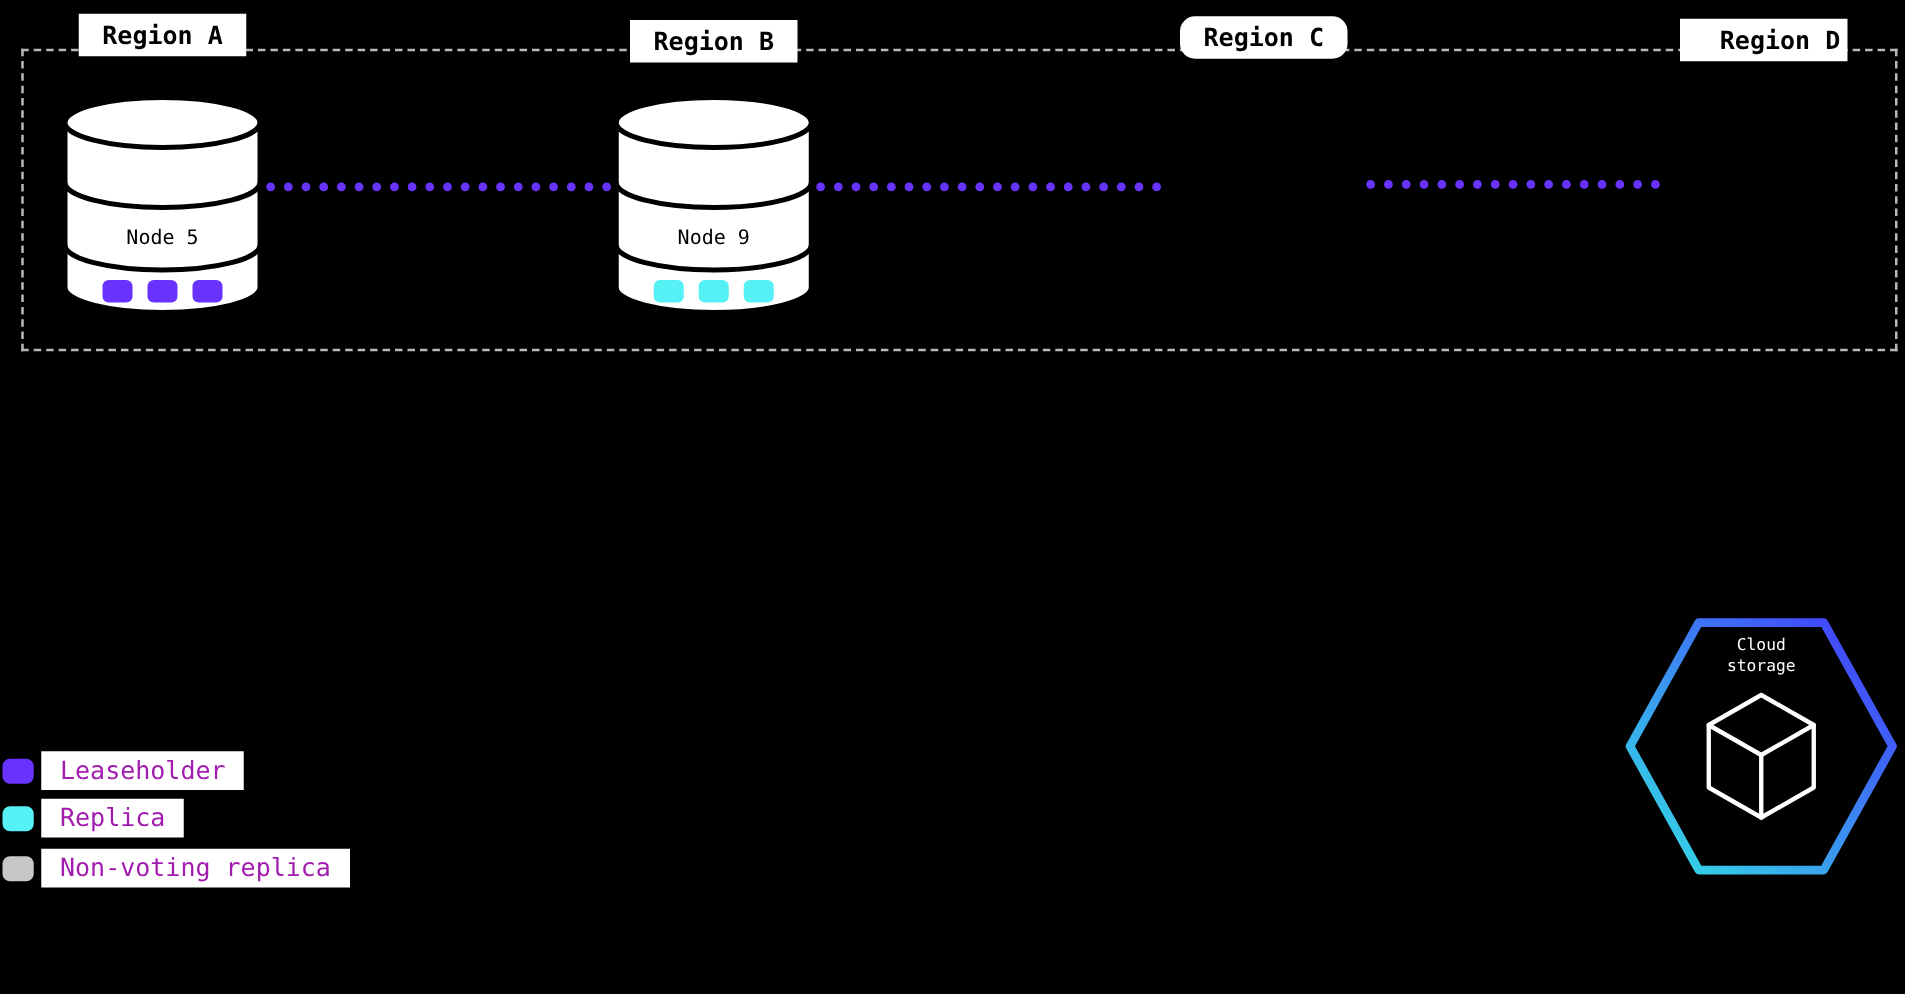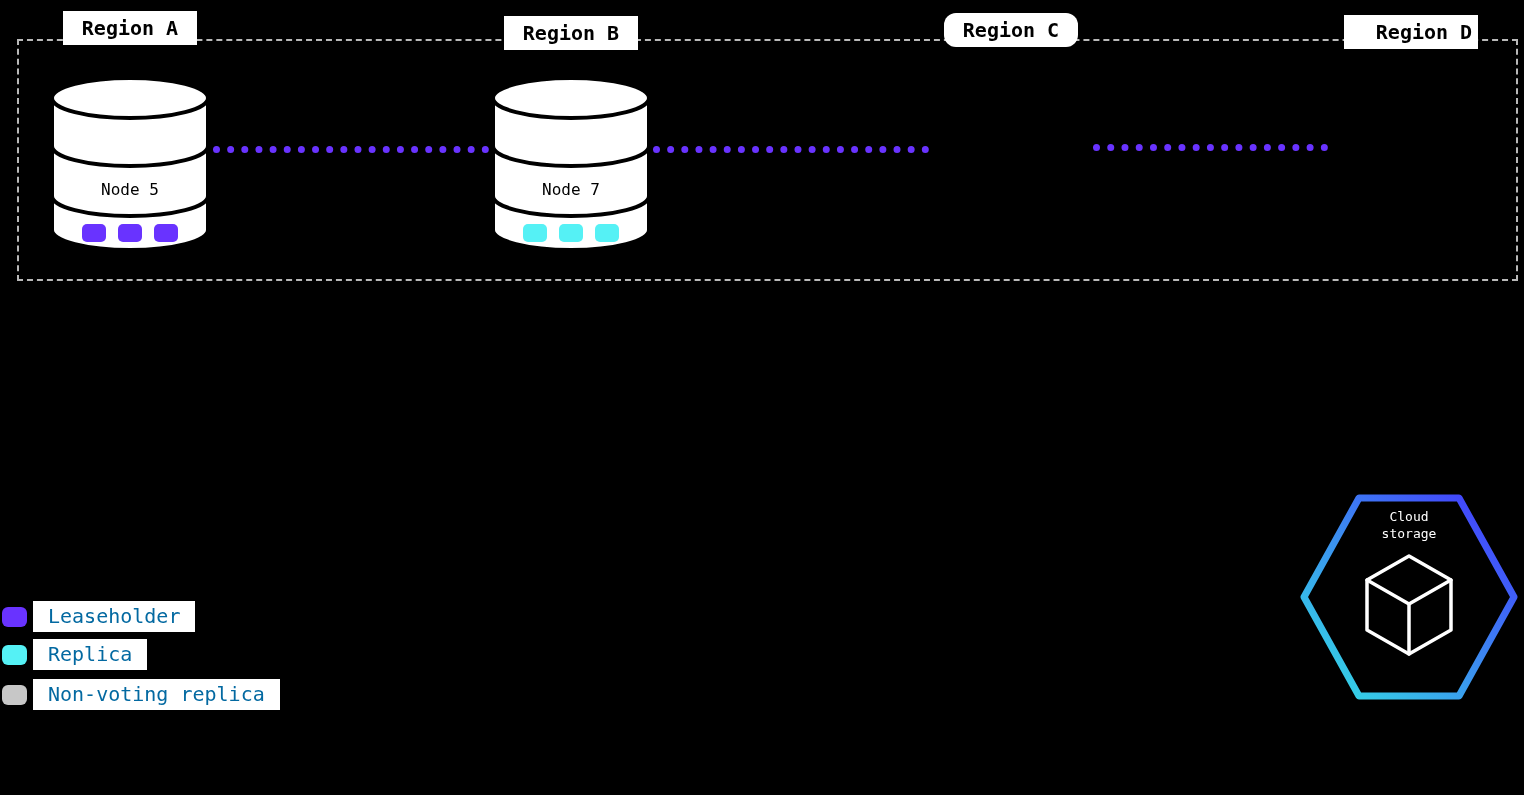--- a/index.html
+++ b/index.html
@@ -31,21 +31,21 @@
   }
   .replica-sq { width:24px; height:18px; border-radius:5px; background:#888; }
 
   .connector { position:absolute; height:0; border-top:7px dotted #6933ff; }
 
   .link-line { position:absolute; width:3px; height:13px; background:#000; top:166px; }
 
   .legend-item { position:absolute; left:2px; display:flex; align-items:center; gap:6px; }
   .legend-sw { width:25px; height:20px; border-radius:6px; flex:0 0 auto; }
   .legend-label {
-    background:#fff; color:#0369a1; font-size:20px;
+    background:#fff; color:#a21caf; font-size:20px;
     line-height:31px; height:31px; padding:0 15px; white-space:nowrap;
   }
 
   .cloud { position:absolute; left:1300px; top:494px; width:218px; height:206px; }
   .cloud svg.hex { position:absolute; left:0; top:0; }
   .cloud-label {
     position:absolute; left:50%; top:14px; transform:translateX(-50%);
     width:84px; text-align:center; color:#fff; font-weight:normal;
     font-size:13px; line-height:17px;
   }
@@ -81,21 +81,21 @@
     </div>
   </div>
 
   <div class="node" style="left:490px;">
     <svg class="cyl" width="162" height="180" viewBox="0 0 162 180">
       <path d="M3,22 L3,154 A78,20 0 0 0 159,154 L159,22 Z" fill="#ffffff" stroke="#000000" stroke-width="4"></path>
       <ellipse cx="81" cy="22" rx="78" ry="20" fill="#ffffff" stroke="#000000" stroke-width="4"></ellipse>
       <path d="M3,70 A78,20 0 0 0 159,70" fill="none" stroke="#000000" stroke-width="4"></path>
       <path d="M3,120 A78,20 0 0 0 159,120" fill="none" stroke="#000000" stroke-width="4"></path>
     </svg>
-    <div class="node-label">Node 7</div>
+    <div class="node-label">Node 9</div>
     <div class="replica-row">
       <div class="replica-sq" style="background: rgb(85, 241, 245);"></div>
       <div class="replica-sq" style="background: rgb(85, 241, 245);"></div>
       <div class="replica-sq" style="background: rgb(85, 241, 245);"></div>
     </div>
   </div>
 
 
 
   <div class="legend-item" style="top:601px;">

